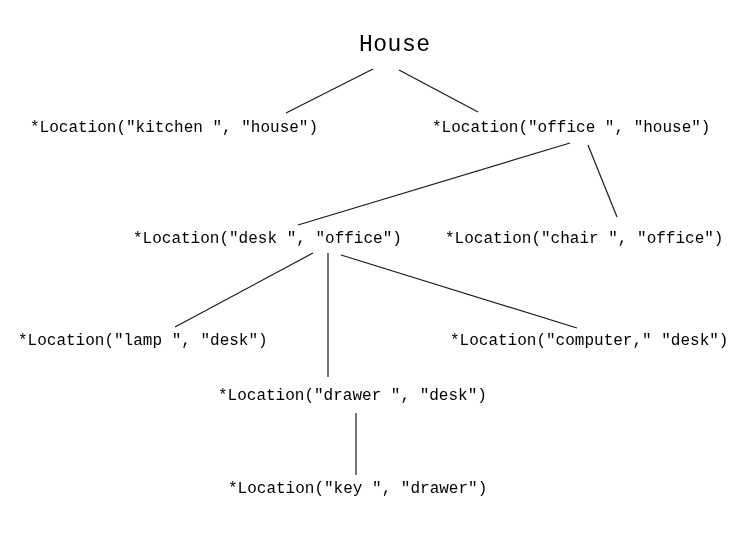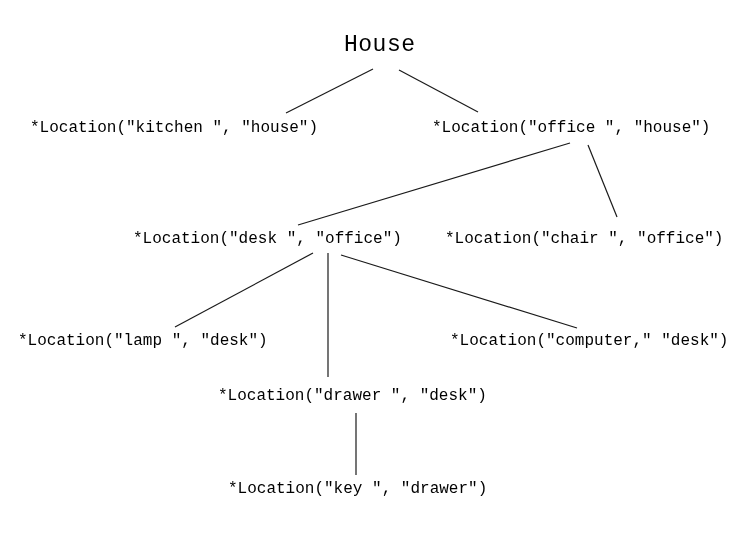--- a/index.html
+++ b/index.html
@@ -23,21 +23,21 @@
     width: 745px;
     height: 537px;
   }
   #edges-svg line {
     stroke: #1a1a1a;
     stroke-width: 1.2;
     fill: none;
   }
   .tree-title {
     position: absolute;
-    left: 344px;
+    left: 359px;
     top: 33px;
     font-size: 23px;
     line-height: 25px;
     white-space: pre;
     letter-spacing: 0.5px;
   }
   .node-label {
     position: absolute;
     font-size: 16px;
     line-height: 18px;

